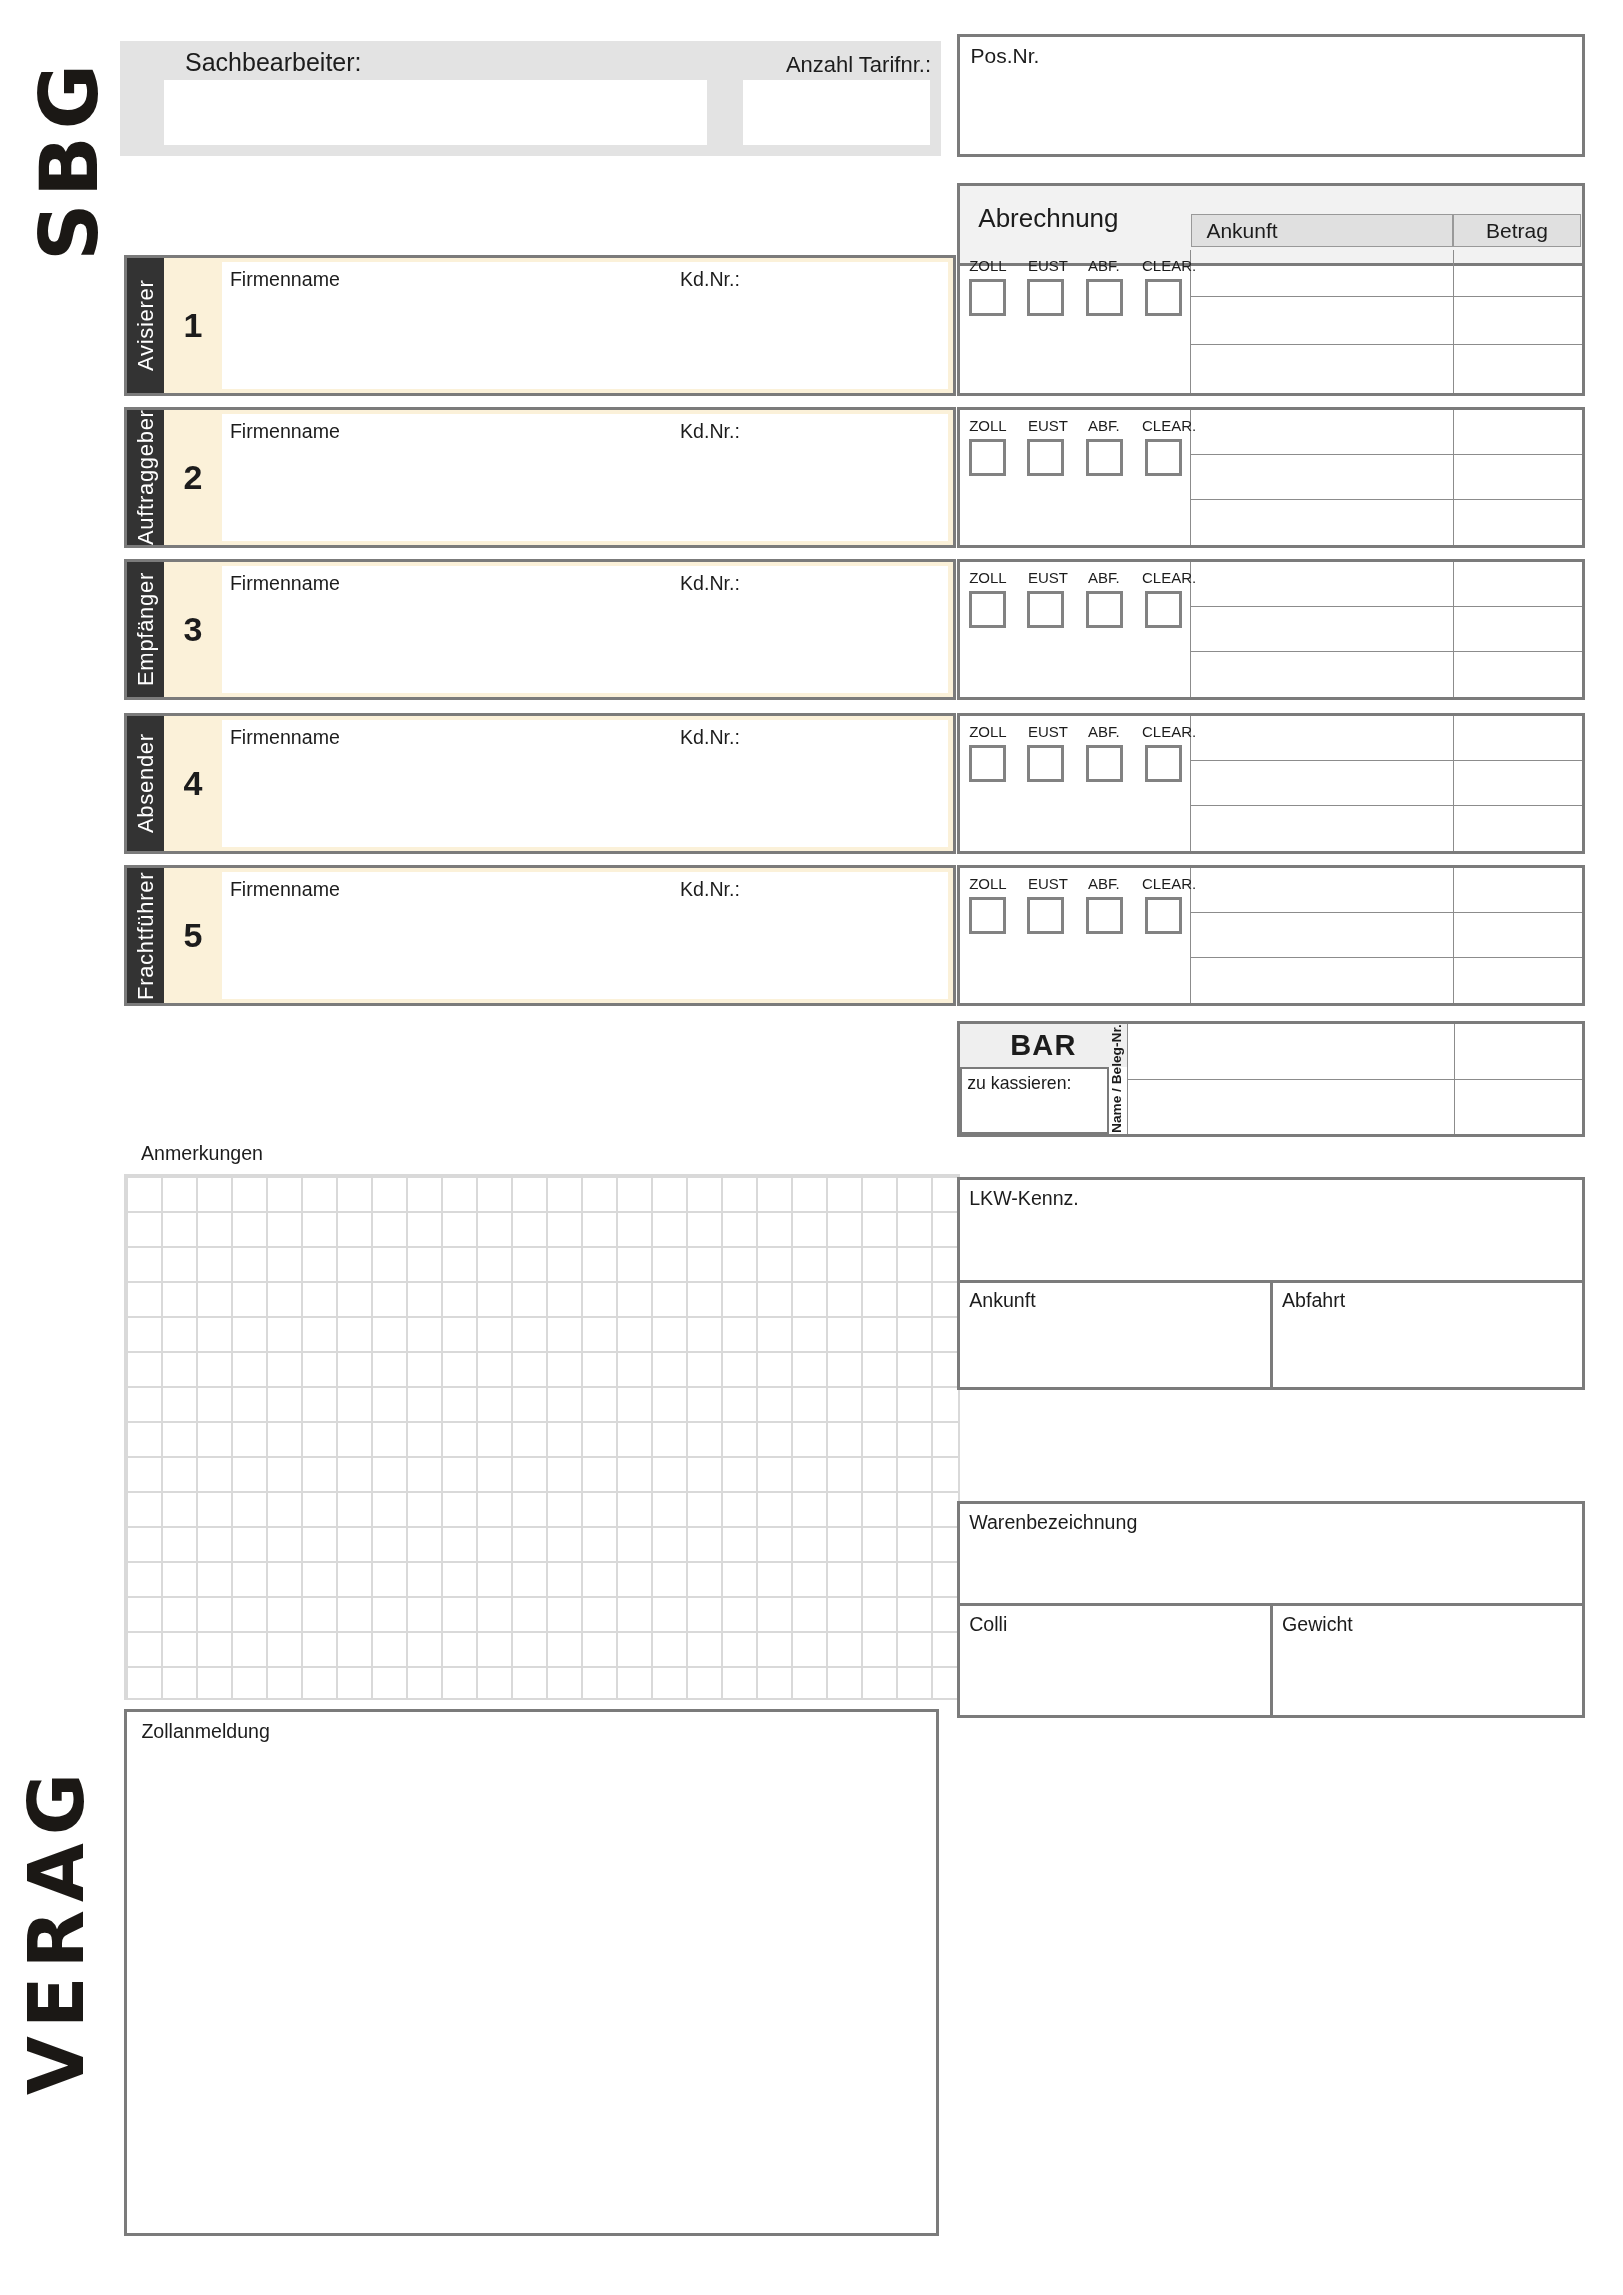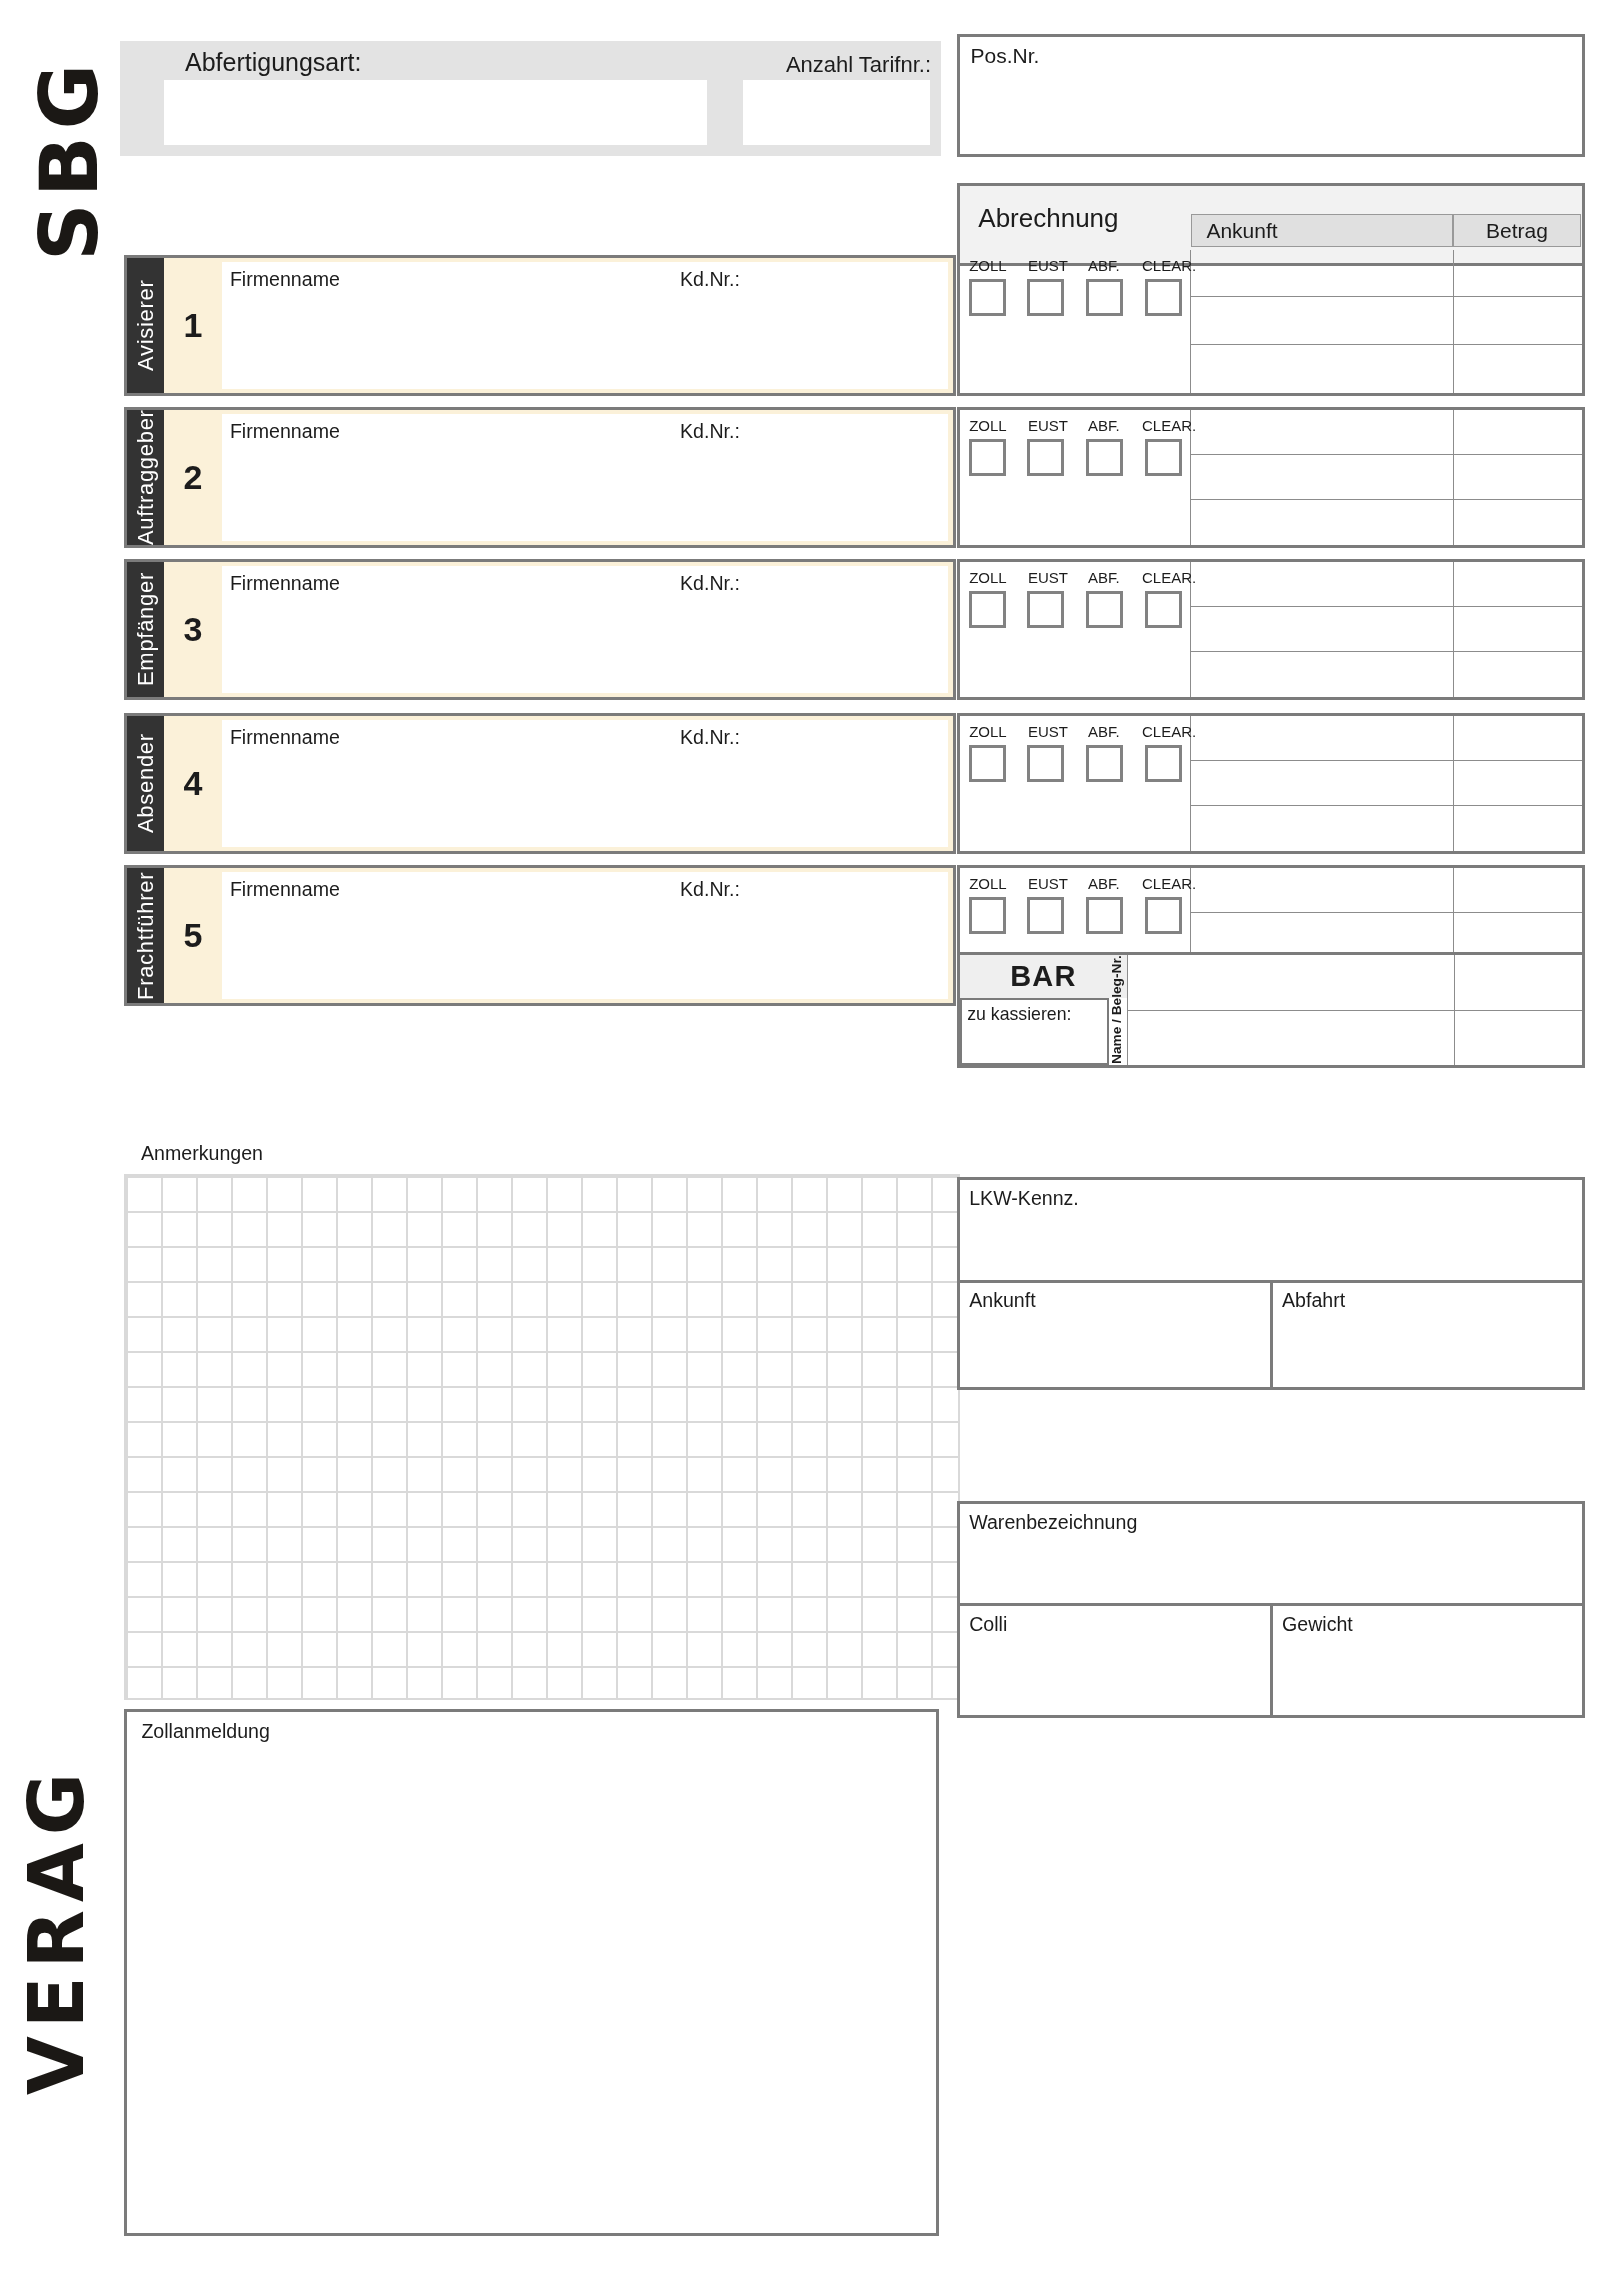--- a/index.html
+++ b/index.html
@@ -69,21 +69,21 @@
   .cbx { position:absolute; top:29px; width:37px; height:37px;
          border:3.9px solid #828282; background:#fff; }
   .larea { position:absolute; left:231px; right:0; top:0; bottom:0; }
   .vline { position:absolute; left:262px; top:0; bottom:0; width:1.3px; background:#8c8c8c; }
   .hline { position:absolute; left:0; right:0; height:1.3px; background:#8c8c8c; }
   .boxa .h1 { top:46px; }  .boxa .h2 { top:94px; }
   .sec { height:141px; }
   .sec .h1 { top:44px; }   .sec .h2 { top:89px; }
 
   
-  .barbox { top:952px; height:116px; }
+  .barbox { top:1021px; height:116px; }
   .bar-cell { position:absolute; left:0; top:0; width:167px; height:43px; background:#efefef;
               display:flex; align-items:center; justify-content:center;
               font-size:29px; font-weight:bold; letter-spacing:1.3px; }
   .kass { position:absolute; left:0; top:43px; width:149px; bottom:0;
           border:2.6px solid #7b7b7b; background:#fff; }
   .kass .lbl { left:5.2px; top:3.9px; font-size:17.7px; }
   .nbn { position:absolute; left:145px; top:0; bottom:0; width:22px;
          font-size:13.7px; font-weight:bold; }
   .bar-rows { position:absolute; left:167px; right:0; top:0; bottom:0;
               border-left:1.3px solid #8c8c8c; }
@@ -120,21 +120,21 @@
 <div class="page">
 
   <div class="abs vtext sbg">SBG</div>
   <div class="abs vtext verag">VERAG</div>
   <div class="abs vtext sped">
       <span class="s1">SPEDITION</span> 
       <span class="s2">AG</span>
     </div>
 
   <div class="abs toppanel"></div>
-  <div class="abs tp-label1 lbl">Abfertigungsart:</div>
+  <div class="abs tp-label1 lbl">Sachbearbeiter:</div>
   <div class="abs tp-input1"></div>
   <div class="abs tp-label2 lbl">Anzahl Tarifnr.:</div>
   <div class="abs tp-input2"></div>
 
   <div class="abs fpbox">
     <div class="fp-cell2"><span>Pos.Nr.</span></div>
   </div>
 
   <div class="party" style="top:255px">
     <div class="pstrip vtext">

